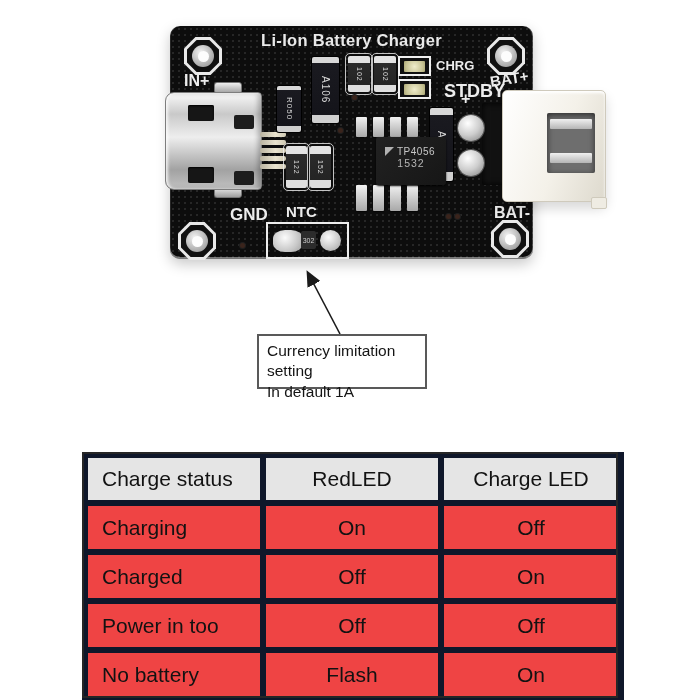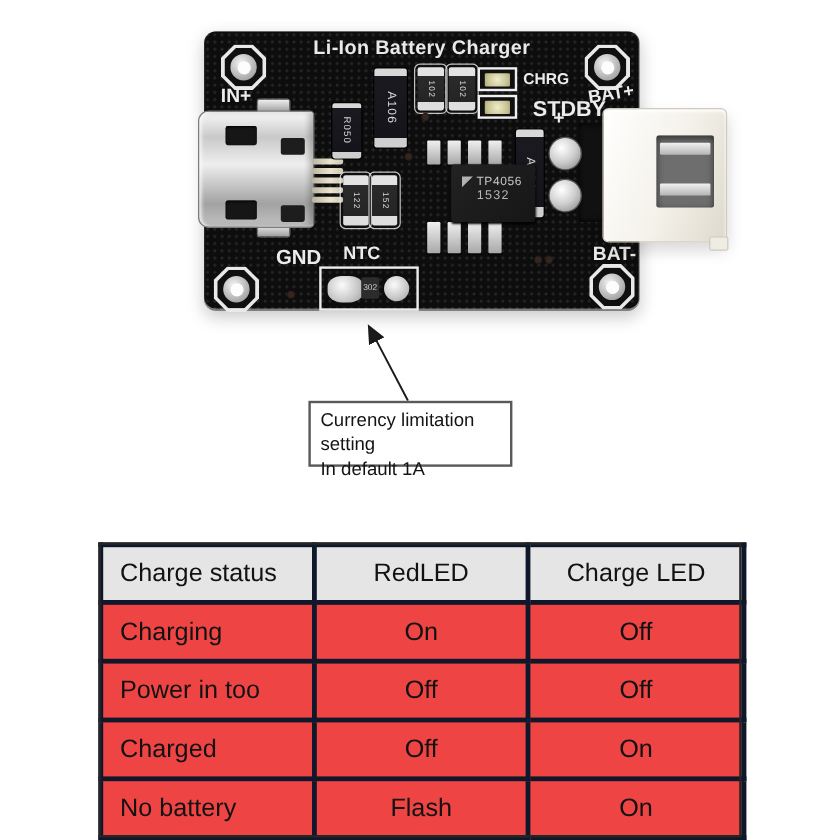--- a/index.html
+++ b/index.html
@@ -88,21 +88,21 @@
     border:1px solid #cfcabc; border-radius:2px; }
 
   
   .arrow-overlay { position:absolute; left:0; top:0; width:700px; height:700px; pointer-events:none; z-index:4; }
   .callout { position:absolute; left:257px; top:334px; width:170px; height:55px; background:#fff;
     border:2px solid #595959; padding:5px 8px; font-size:15.5px; line-height:1.32; color:#141414; z-index:4; }
 
   
   .led-table { position:absolute; left:82px; top:452px; width:536px; border-collapse:collapse;
     table-layout:fixed; font-size:21px; color:#121212; }
-  .led-table th, .led-table td { border:4px solid #0f172a; text-align:center; font-weight:400; }
+  .led-table th, .led-table td { border:6px solid #0f172a; text-align:center; font-weight:400; }
   .led-table th { background:#e5e5e5; height:48px; }
   .led-table td { height:49px; background:#ef4444; }
   .led-table th:first-child, .led-table td:first-child { text-align:left; padding-left:14px; }
   .led-table { border:2px solid #262626; }
   .led-table col.c1 { width:178px; } .led-table col.c2 { width:178px; } .led-table col.c3 { width:180px; }
   .outer-frame { position:absolute; left:82px; top:452px; width:536px; height:246px; border:2px solid #262626; pointer-events:none; }
 </style>
 </head>
 <body>
 
@@ -256,28 +256,28 @@
         <th>Charge LED</th>
       </tr>
     </thead>
     <tbody>
       <tr>
         <td>Charging</td>
         <td>On</td>
         <td>Off</td>
       </tr>
       <tr>
+        <td>Charged</td>
+        <td>Off</td>
+        <td>On</td>
+      </tr>
+      <tr>
         <td>Power in too</td>
         <td>Off</td>
         <td>Off</td>
-      </tr>
-      <tr>
-        <td>Charged</td>
-        <td>Off</td>
-        <td>On</td>
       </tr>
       <tr>
         <td>No battery</td>
         <td>Flash</td>
         <td>On</td>
       </tr>
     </tbody>
   </table>
   <div class="outer-frame"></div>
 

